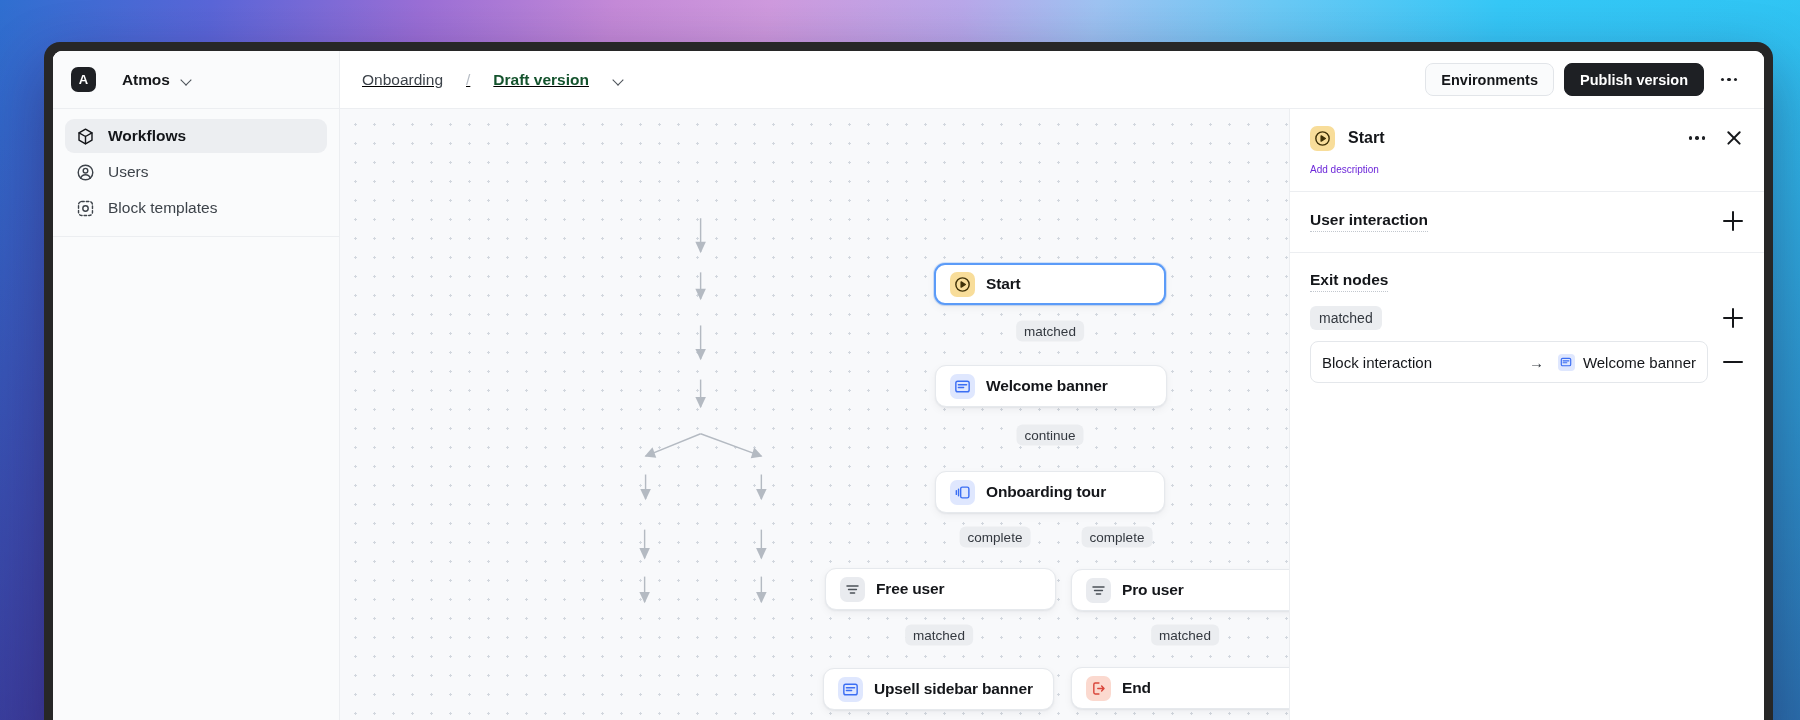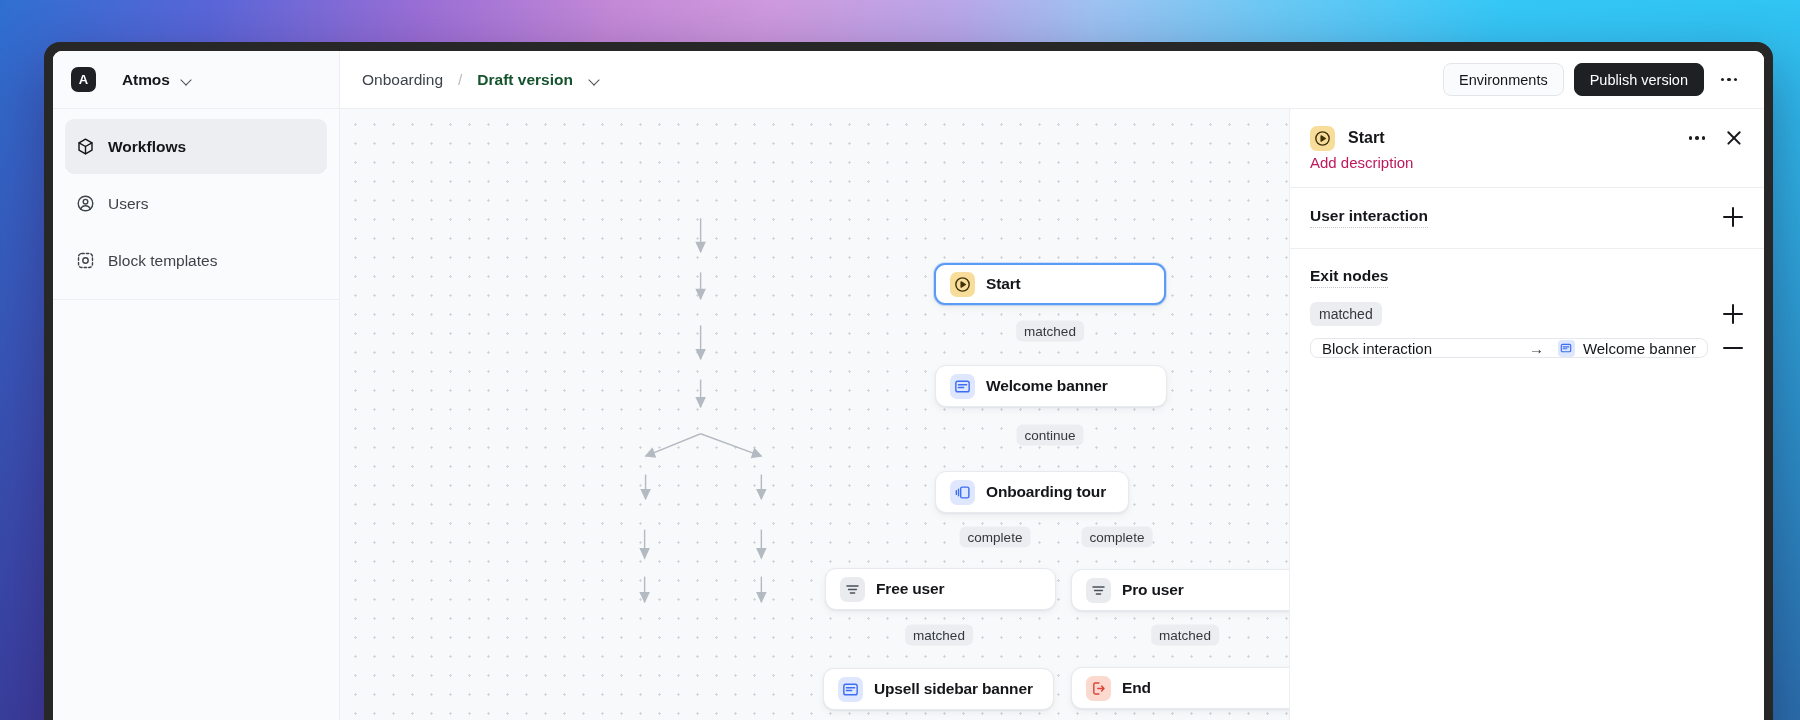--- a/index.html
+++ b/index.html
@@ -94,38 +94,39 @@
 
   #topbar-main {
     flex: 1 1 auto;
     display: flex;
     align-items: center;
     padding: 0 22px 0 22px;
   }
   #breadcrumb {
     display: flex;
     align-items: center;
-    gap: 15px;
+    gap: 23px;
     font-size: 15.5px;
+    text-decoration: underline;
   }
   .crumb-parent { color: #3d434a; }
   .crumb-sep { color: #b6bcc4; }
   .crumb-current { color: #14532d; font-weight: bold; }
 
   #topbar-actions {
     margin-left: auto;
     display: flex;
     align-items: center;
     gap: 10px;
   }
   .btn {
     height: 33px;
     border-radius: 8px;
     font-size: 14.5px;
-    font-weight: normal;
+    font-weight: bold;
     display: flex; align-items: center; justify-content: center;
     padding: 0 15px;
     cursor: pointer;
     white-space: nowrap;
   }
   .btn-secondary {
     background: #fafbfc;
     color: #15171a;
     border: 1px solid #e2e5e9;
   }
@@ -154,21 +155,21 @@
     width: 287px;
     flex: 0 0 287px;
     background: #fafbfc;
     border-right: 1px solid #eceef1;
     padding: 10px 12px 0 12px;
     display: flex;
     flex-direction: column;
     gap: 2px;
   }
   .nav-item {
-    height: 55px;
+    height: 34px;
     display: flex;
     align-items: center;
     gap: 13px;
     padding: 0 11px;
     border-radius: 9px;
     cursor: pointer;
     font-size: 15.5px;
     color: #3d434a;
   }
   .nav-item.active { background: #eceef1; color: #14161a; font-weight: bold; }
@@ -274,23 +275,23 @@
     position: relative; cursor: pointer;
   }
   .close-x::before, .close-x::after {
     content: ""; position: absolute;
     left: 1px; top: 9px; width: 18px; height: 1.9px;
     background: #15171a; border-radius: 2px;
   }
   .close-x::before { transform: rotate(45deg); }
   .close-x::after  { transform: rotate(-45deg); }
   #insp-desc {
-    margin-top: 3px;
-    font-size: 15px;
-    color: #be185d;
+    margin-top: 13px;
+    font-size: 10px;
+    color: #6d28d9;
     cursor: text;
   }
   .insp-section { padding: 18px 20px 0 20px; }
   .insp-section-head {
     display: flex;
     align-items: center;
   }
   .insp-section-title {
     font-size: 15.5px;
     font-weight: bold;
@@ -340,21 +341,21 @@
     font-size: 14px;
     border-radius: 6px;
     padding: 4px 9px;
   }
   .exit-row {
     display: flex; align-items: center; gap: 14px;
     margin-top: 11px;
   }
   .exit-mapping {
     flex: 1 1 auto;
-    height: 20px;
+    height: 42px;
     border: 1px solid #e4e7eb;
     border-radius: 8px;
     display: flex; align-items: center;
     padding: 0 11px;
     gap: 10px;
     background: #fff;
     cursor: pointer;
   }
   .exit-left { font-size: 15px; color: #14161a; white-space: nowrap; }
   .arrow-r {
@@ -477,21 +478,21 @@
           <div class="node" style="left:595px; top:256px; width:232px;">
             <span class="node-ico ico-banner">
               <svg width="17" height="17" viewBox="0 0 24 24" fill="none" stroke="#3b6ef3" stroke-width="2" stroke-linejoin="round" stroke-linecap="round">
                 <rect x="2.6" y="4.6" width="18.8" height="14.8" rx="2.6"></rect>
                 <path d="M6.2 9.6h11.6M6.2 13.4h7.4"></path>
               </svg>
             </span>
             <span class="node-label">Welcome banner</span>
           </div>
 
-          <div class="node" style="left:595px; top:362px; width:194px;">
+          <div class="node" style="left:595px; top:362px; width:230px;">
             <span class="node-ico ico-tour">
               <svg width="17" height="17" viewBox="0 0 24 24" fill="none" stroke="#3b6ef3" stroke-width="2" stroke-linejoin="round" stroke-linecap="round">
                 <rect x="9.4" y="4.4" width="11.6" height="15.2" rx="2.4"></rect>
                 <path d="M6.4 7.4v9.2M3.3 9.3v5.4"></path>
               </svg>
             </span>
             <span class="node-label">Onboarding tour</span>
           </div>
 
           <div class="node" style="left:485px; top:459px; width:231px;">

